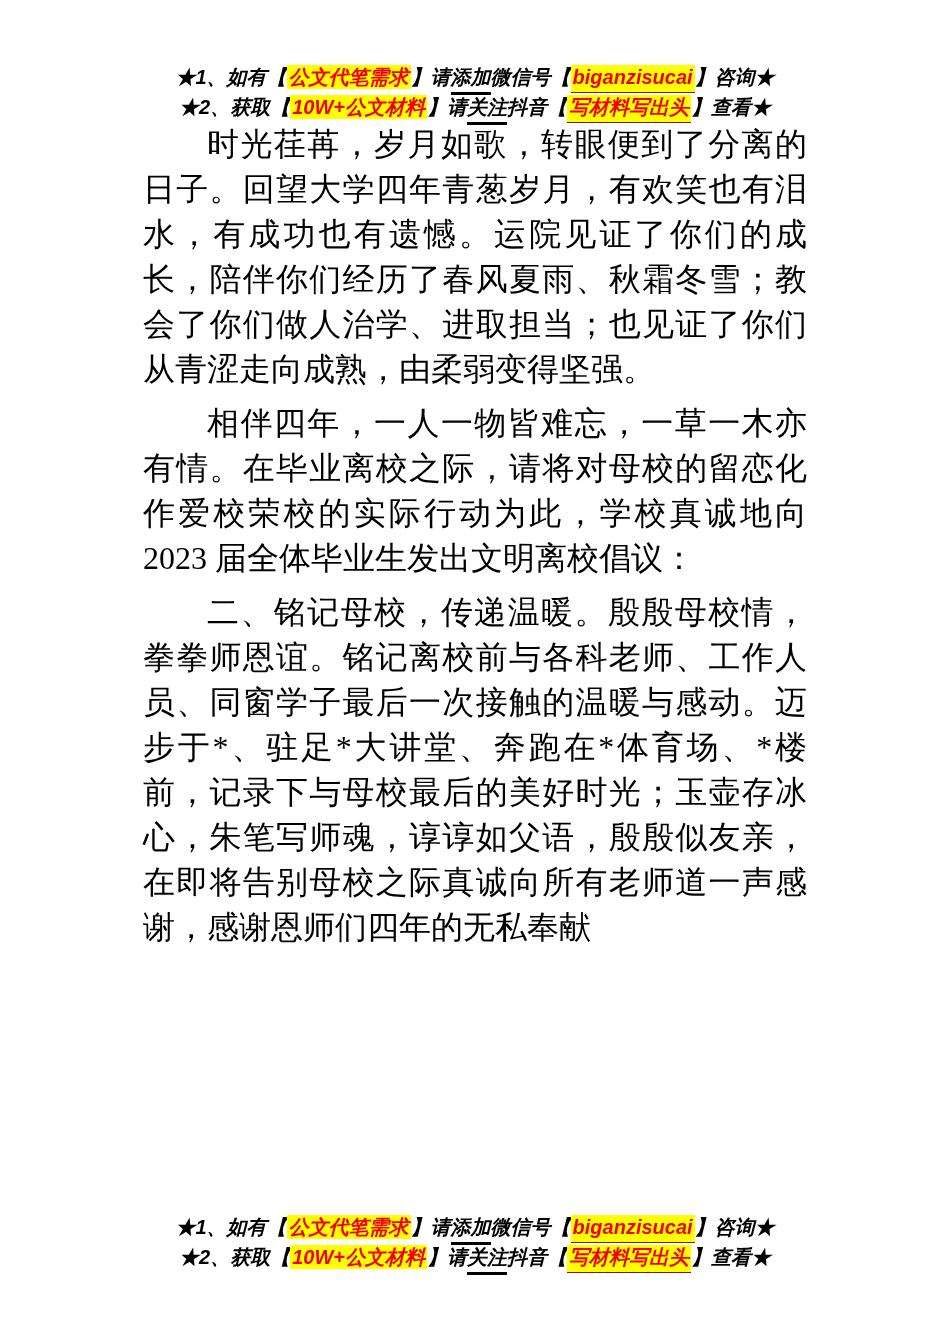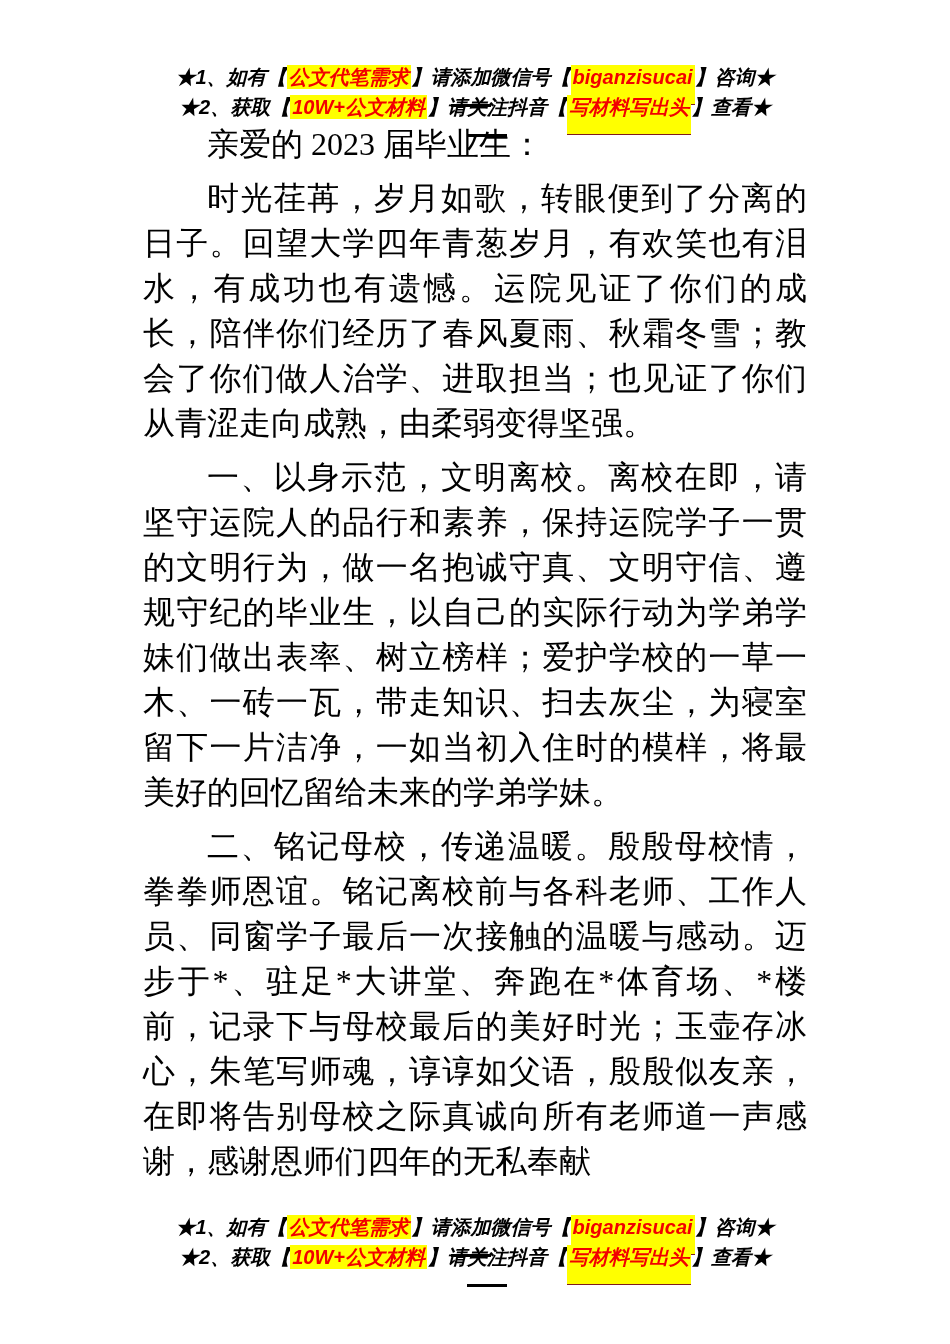--- a/index.html
+++ b/index.html
@@ -38,21 +38,21 @@
   }
   .pseg { display: inline; font-style: italic; }
   .pseg.hl {
     background: #ffff00;
     color: #f20000;
     padding: 1px 2px;
     text-align: right;
   }
   .pseg.ul {
     border-bottom: 3px solid #000000;
-    padding-bottom: 16px;
+    padding-bottom: 4px;
   }
   .pseg.hl.ul {
     border-bottom: 1px solid #7f1d1d;
   }
   
   .doc-title {
     margin: 0;
     text-align: center;
     font-family: "Liberation Sans", sans-serif;
     font-weight: bold;
@@ -78,23 +78,22 @@
 
 <div class="page">
 
   <div class="promo promo-top">
     <div class="promo-line"><span class="pseg">★1、如有【</span><span class="pseg hl">公文代笔需求</span><span class="pseg">】请</span><span class="pseg ul">添加</span><span class="pseg">微信号【</span><span class="pseg hl ul">biganzisucai</span><span class="pseg">】咨询★</span></div>
     <div class="promo-line"><span class="pseg">★2、获取【</span><span class="pseg hl">10W+公文材料</span><span class="pseg">】请</span><span class="pseg ul">关注</span><span class="pseg">抖音【</span><span class="pseg hl ul">写材料写出头</span><span class="pseg">】查看★</span></div>
   </div>
 
 
   <div class="doc-body">
-    <p>亲爱的 2023 届毕业生：</p>
     <p>时光荏苒，岁月如歌，转眼便到了分离的日子。回望大学四年青葱岁月，有欢笑也有泪水，有成功也有遗憾。运院见证了你们的成长，陪伴你们经历了春风夏雨、秋霜冬雪；教会了你们做人治学、进取担当；也见证了你们从青涩走向成熟，由柔弱变得坚强。</p>
-    <p>一、以身示范，文明离校。离校在即，请坚守运院人的品行和素养，保持运院学子一贯的文明行为，做一名抱诚守真、文明守信、遵规守纪的毕业生，以自己的实际行动为学弟学妹们做出表率、树立榜样；爱护学校的一草一木、一砖一瓦，带走知识、扫去灰尘，为寝室留下一片洁净，一如当初入住时的模样，将最美好的回忆留给未来的学弟学妹。</p>
+    <p>相伴四年，一人一物皆难忘，一草一木亦有情。在毕业离校之际，请将对母校的留恋化作爱校荣校的实际行动为此，学校真诚地向 2023 届全体毕业生发出文明离校倡议：</p>
     <p>二、铭记母校，传递温暖。殷殷母校情，拳拳师恩谊。铭记离校前与各科老师、工作人员、同窗学子最后一次接触的温暖与感动。迈步于*、驻足*大讲堂、奔跑在*体育场、*楼前，记录下与母校最后的美好时光；玉壶存冰心，朱笔写师魂，谆谆如父语，殷殷似友亲，在即将告别母校之际真诚向所有老师道一声感谢，感谢恩师们四年的无私奉献</p>
   </div>
 
   <div class="promo promo-bottom">
     <div class="promo-line"><span class="pseg">★1、如有【</span><span class="pseg hl">公文代笔需求</span><span class="pseg">】请</span><span class="pseg ul">添加</span><span class="pseg">微信号【</span><span class="pseg hl ul">biganzisucai</span><span class="pseg">】咨询★</span></div>
     <div class="promo-line"><span class="pseg">★2、获取【</span><span class="pseg hl">10W+公文材料</span><span class="pseg">】请</span><span class="pseg ul">关注</span><span class="pseg">抖音【</span><span class="pseg hl ul">写材料写出头</span><span class="pseg">】查看★</span></div>
   </div>
 
 </div>
 

